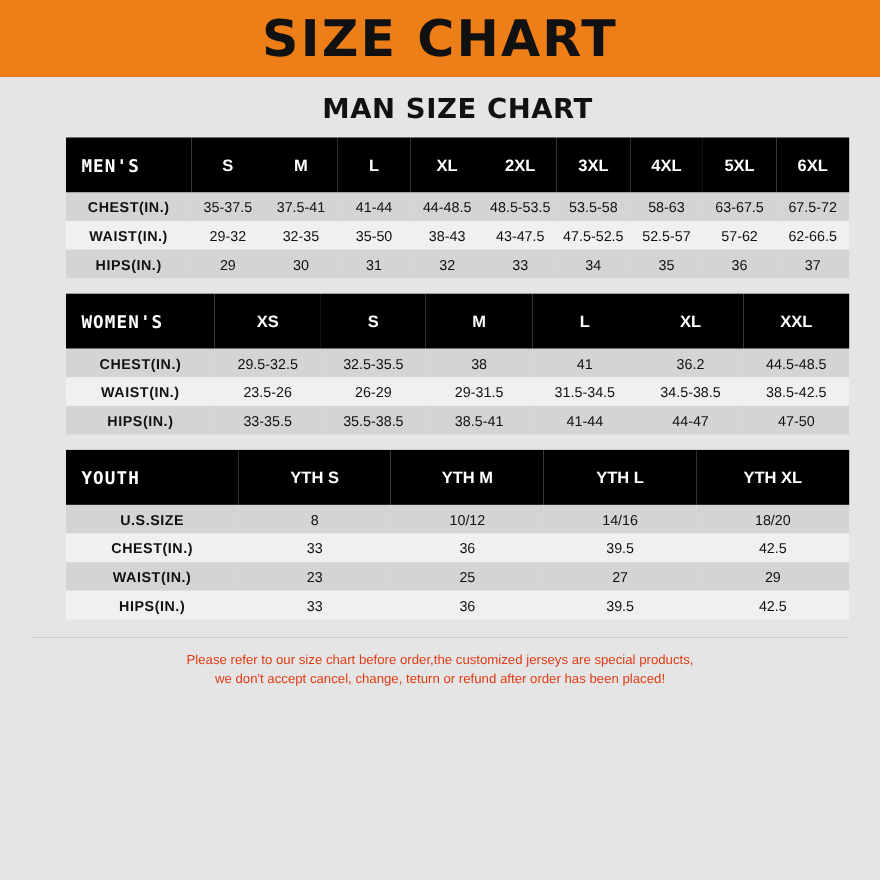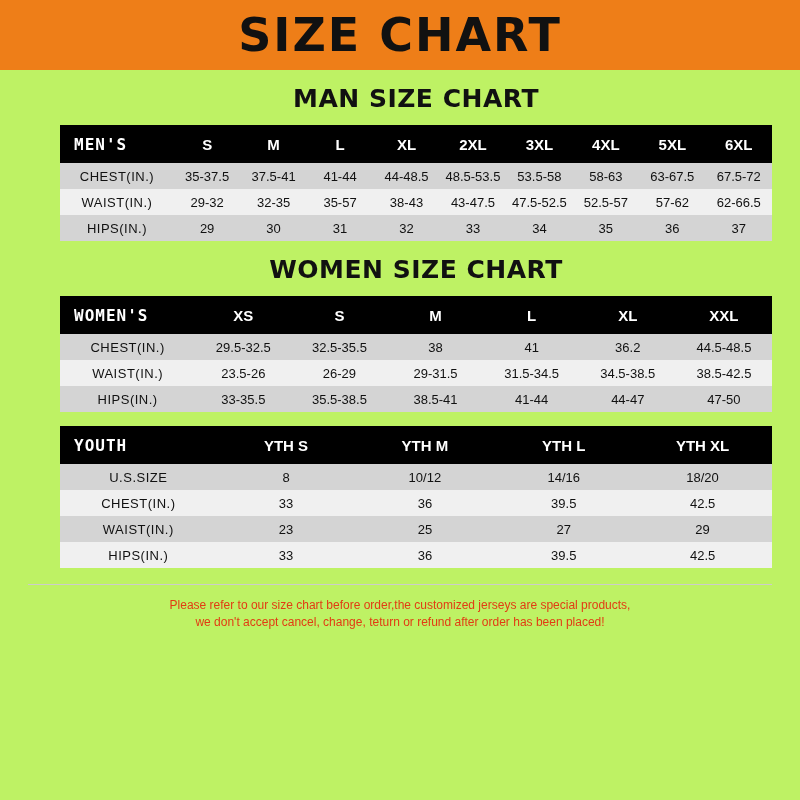--- a/index.html
+++ b/index.html
@@ -10,21 +10,21 @@
     width: 800px;
     height: 800px;
     background: #ffffff;
     font-family: "Liberation Sans", sans-serif;
     overflow: hidden;
   }
   .page {
     position: relative;
     width: 800px;
     height: 800px;
-    background: #bef264;
+    background: #e5e5e5;
     box-sizing: border-box;
   }
   
   .banner {
     position: relative;
     width: 100%;
     height: 70px;
     background: #ee7e18;
     display: flex;
     align-items: center;
@@ -67,32 +67,32 @@
     color: #111111;
     padding: 0;
     height: 26px;
     vertical-align: middle;
     font-family: "Liberation Sans", sans-serif;
   }
   table.size-table thead th {
     background: #000000;
     color: #ffffff;
     font-weight: bold;
-    height: 38px;
+    height: 50px;
     font-size: 15px;
   }
   table.size-table thead th.rowhead {
     text-align: left;
     padding-left: 14px;
     font-family: "DejaVu Sans Mono", monospace;
     font-size: 16px;
     letter-spacing: 1px;
   }
   table.size-table tbody td.rowhead {
-    font-weight: normal;
+    font-weight: bold;
     letter-spacing: 0.5px;
     font-size: 13px;
   }
   tr.band-dark td {
     background: #d4d4d4;
   }
   tr.band-light td {
     background: #f0f0f0;
   }
   
@@ -162,21 +162,21 @@
             <td>48.5-53.5</td>
             <td>53.5-58</td>
             <td>58-63</td>
             <td>63-67.5</td>
             <td>67.5-72</td>
           </tr>
           <tr class="band-light">
             <td class="rowhead">WAIST(IN.)</td>
             <td>29-32</td>
             <td>32-35</td>
-            <td>35-57</td>
+            <td>35-50</td>
             <td>38-43</td>
             <td>43-47.5</td>
             <td>47.5-52.5</td>
             <td>52.5-57</td>
             <td>57-62</td>
             <td>62-66.5</td>
           </tr>
           <tr class="band-dark">
             <td class="rowhead">HIPS(IN.)</td>
             <td>29</td>
@@ -187,21 +187,20 @@
             <td>34</td>
             <td>35</td>
             <td>36</td>
             <td>37</td>
           </tr>
         </tbody>
       </table>
     </div>
 
     <div class="section">
-      <div class="section-title">WOMEN SIZE CHART</div>
       <table class="size-table women">
         <colgroup>
           <col class="c0">
             <col>
             <col>
             <col>
             <col>
             <col>
             <col>
         </colgroup>

